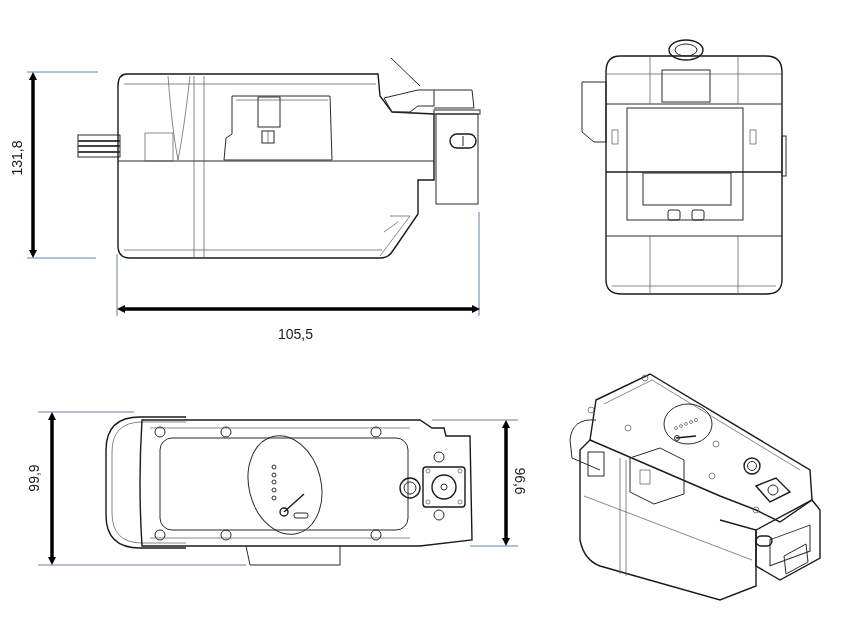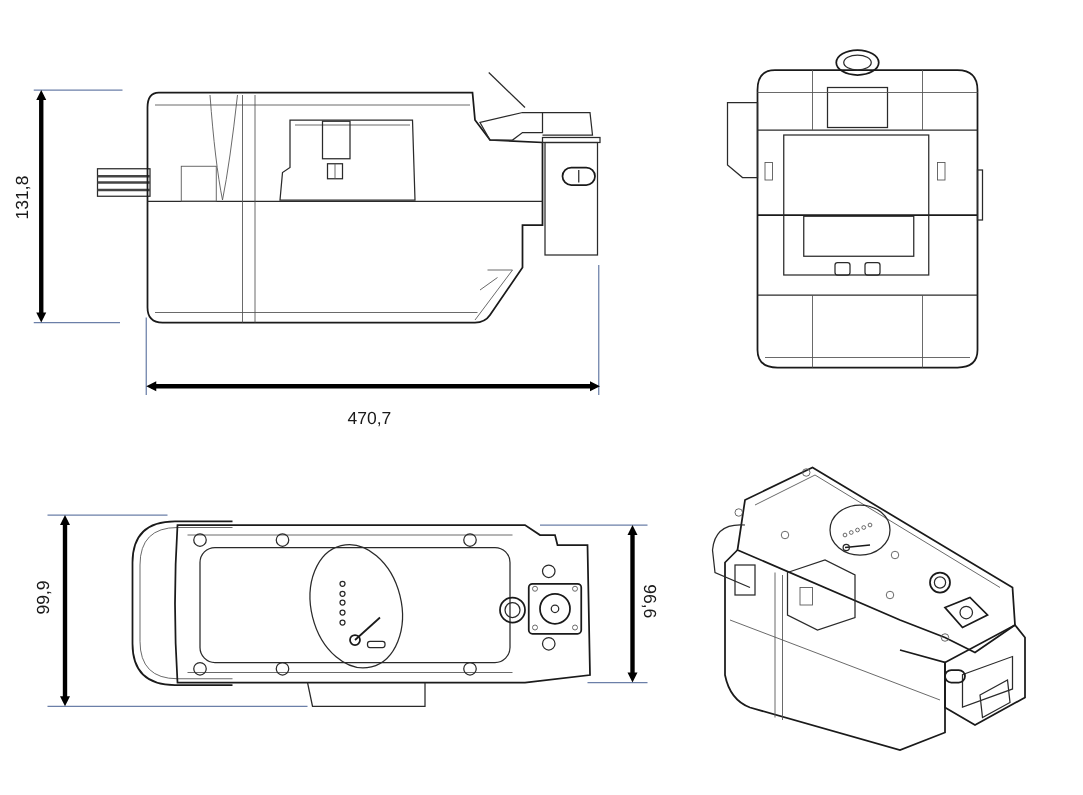--- a/index.html
+++ b/index.html
@@ -208,15 +208,15 @@
     <circle cx="773" cy="490" r="5" class="ln"></circle>
 
     <path class="ln2" d="M756,530 L812,500 L820,510 L820,558 L780,580 L756,566 Z"></path>
     <rect x="770" y="540" width="40" height="26" class="ln" transform="skewY(-20) translate(0 280)"></rect>
     <path class="ln" d="M784,556 L806,544 L808,562 L786,574 Z"></path>
     <rect x="756" y="536" width="16" height="10" rx="5" class="ln2"></rect>
   </g>
 </svg>
 
 <div class="dim-label rot-ccw" style="left:-5px; top:150px; width:44px; text-align:center;">131,8</div>
-<div class="dim-label" style="left:278px; top:326px;">470,7</div>
+<div class="dim-label" style="left:278px; top:326px;">105,5</div>
 <div class="dim-label rot-ccw" style="left:16px; top:470px; width:36px; text-align:center;">99,9</div>
 <div class="dim-label rot-cw" style="left:502px; top:473px; width:36px; text-align:center;">96,6</div>
 
 </body></html>

